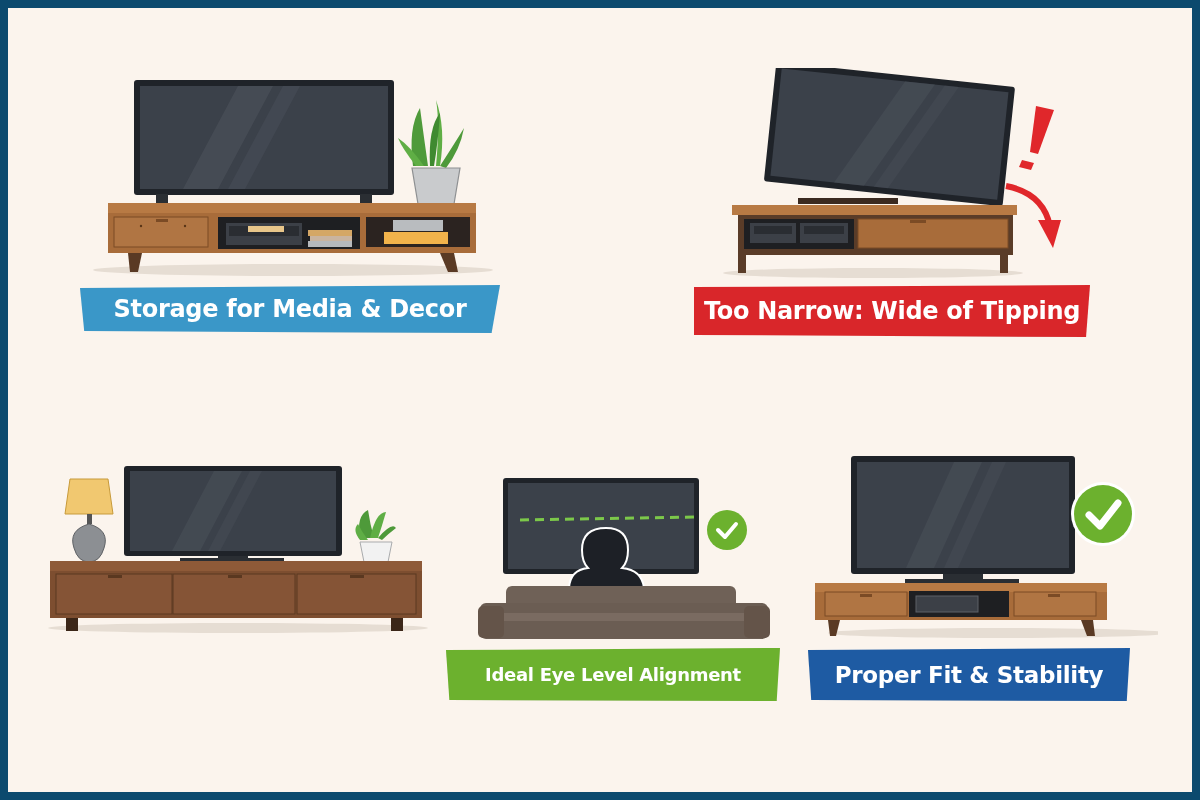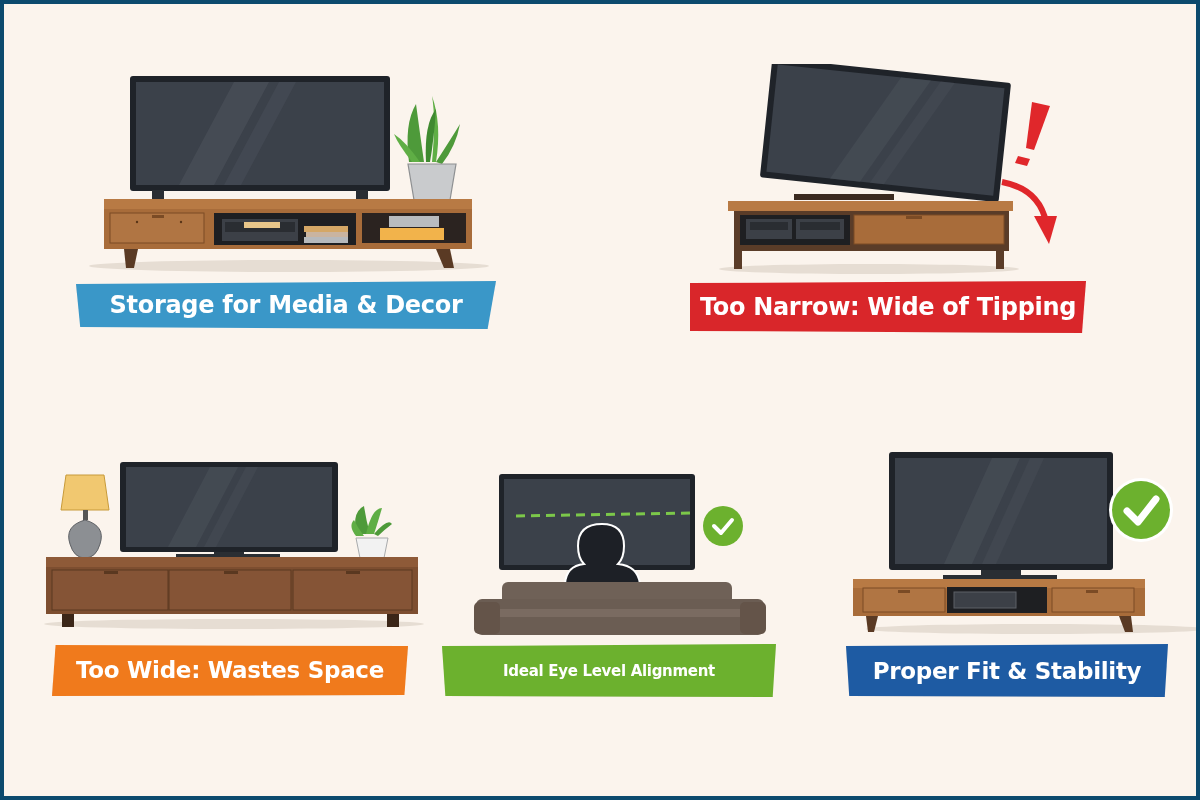--- a/index.html
+++ b/index.html
@@ -4,21 +4,21 @@
 <style>
   * { box-sizing: border-box; margin: 0; padding: 0; }
   html, body { width: 1200px; height: 800px; overflow: hidden; }
   body {
     background: #faf3ec;
     font-family: "DejaVu Sans", "Liberation Sans", sans-serif;
     position: relative;
   }
   .frame {
     position: absolute; left: 0; top: 0; width: 1200px; height: 800px;
-    border: 4px solid #0c4a6e; background: #fbf4ed;
+    border: 8px solid #0c4a6e; background: #fbf4ed;
   }
   .panel { position: absolute; }
   .scene { position: absolute; left: 0; top: 0; }
   .label {
     position: absolute;
     color: #ffffff;
     font-weight: bold;
     font-family: "DejaVu Sans", sans-serif;
     display: flex; align-items: center; justify-content: center;
     letter-spacing: -0.3px;
@@ -153,23 +153,20 @@
         <rect x="18" y="116" width="116" height="40" fill="#855436" stroke="#5a3820" stroke-width="1"></rect>
         <rect x="135" y="116" width="122" height="40" fill="#855436" stroke="#5a3820" stroke-width="1"></rect>
         <rect x="259" y="116" width="119" height="40" fill="#855436" stroke="#5a3820" stroke-width="1"></rect>
         <rect x="70" y="117" width="14" height="3" fill="#5a3820"></rect>
         <rect x="190" y="117" width="14" height="3" fill="#5a3820"></rect>
         <rect x="312" y="117" width="14" height="3" fill="#5a3820"></rect>
         <rect x="28" y="160" width="12" height="13" fill="#3b2618"></rect>
         <rect x="353" y="160" width="12" height="13" fill="#3b2618"></rect>
       </g>
     </svg>
-    <div class="label" style="left:18px;top:190px;width:356px;height:52px;background:#f07a1c;clip-path:polygon(1% 2%,100% 4%,99% 98%,0 100%);font-size:23px;">
-      <span>Too Wide: Wastes Space</span>
-    </div>
   </div>
 
   <div class="panel" style="left:430px;top:450px;width:360px;height:250px;">
     <svg class="scene" width="360" height="185" viewBox="0 0 360 185">
 
       <g>
         <rect x="65" y="20" width="196" height="96" rx="3" fill="#1f2329"></rect>
         <rect x="70" y="25" width="186" height="86" fill="#3b414a"></rect>
       </g>
       <line x1="82" y1="62" x2="256" y2="59" stroke="#7cc84a" stroke-width="3" stroke-dasharray="9 6"></line>
@@ -184,26 +181,26 @@
         <rect x="62" y="155" width="248" height="8" fill="#7a6b61"></rect>
         <rect x="40" y="148" width="26" height="32" rx="5" fill="#645449"></rect>
         <rect x="306" y="148" width="26" height="32" rx="5" fill="#645449"></rect>
       </g>
 
       <g>
         <circle cx="289" cy="72" r="20" fill="#6cb12e"></circle>
         <polyline points="280,72 287,79 298,66" fill="none" stroke="#ffffff" stroke-width="4" stroke-linecap="round" stroke-linejoin="round"></polyline>
       </g>
     </svg>
-    <div class="label" style="left:8px;top:190px;width:334px;height:53px;background:#6cb12e;clip-path:polygon(0 4%,100% 0,99% 100%,1% 98%);font-size:15px;">
+    <div class="label" style="left:8px;top:190px;width:334px;height:53px;background:#6cb12e;clip-path:polygon(0 4%,100% 0,99% 100%,1% 98%);font-size:18px;">
       <span>Ideal Eye Level Alignment</span>
     </div>
   </div>
 
-  <div class="panel" style="left:832px;top:440px;width:360px;height:260px;text-decoration:underline;">
+  <div class="panel" style="left:790px;top:440px;width:360px;height:260px;text-decoration:underline;">
     <svg class="scene" width="360" height="200" viewBox="0 0 360 200">
       <ellipse cx="200" cy="185" rx="170" ry="5" fill="#e6ddd3"></ellipse>
 
       <g>
         <rect x="53" y="8" width="224" height="118" rx="3" fill="#1f2329"></rect>
         <rect x="59" y="14" width="212" height="106" fill="#3b414a"></rect>
         <polygon points="156,14 184,14 136,120 108,120" fill="#4a5059" opacity="0.6"></polygon>
         <polygon points="194,14 208,14 160,120 146,120" fill="#4a5059" opacity="0.4"></polygon>
         <rect x="145" y="126" width="40" height="6" fill="#2a2e33"></rect>
         <rect x="107" y="131" width="114" height="5" fill="#2a2e33"></rect>

